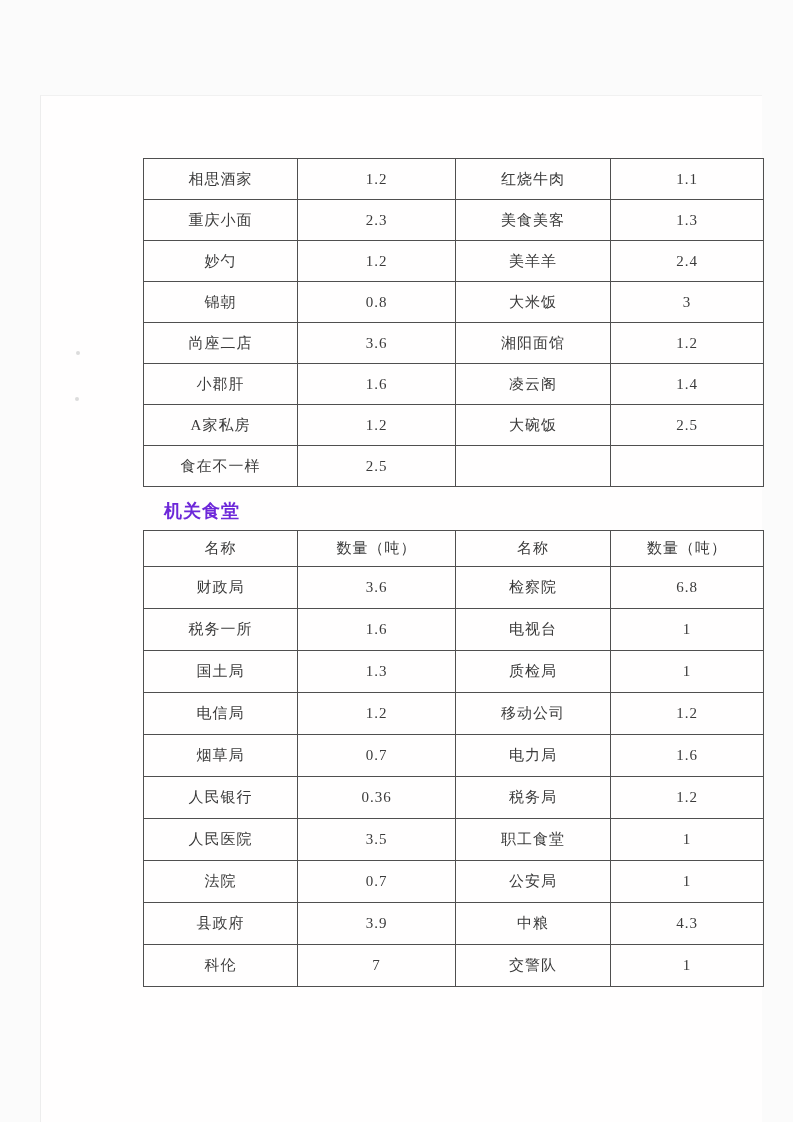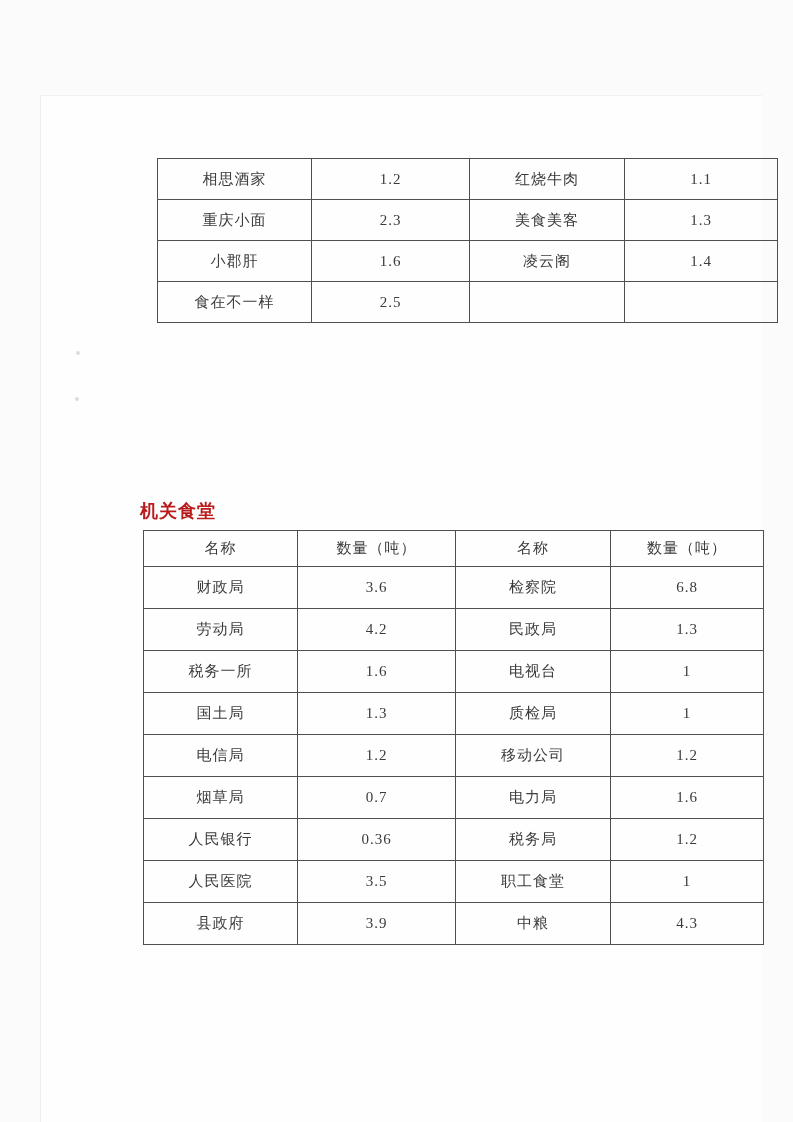--- a/index.html
+++ b/index.html
@@ -44,39 +44,39 @@
     vertical-align: middle;
     font-size: 15px;
     font-weight: normal;
     letter-spacing: 1px;
     color: #3b3b3b;
     padding: 0;
     overflow: hidden;
     white-space: nowrap;
   }
   #table1 {
-    left: 157px;
+    left: 143px;
     top: 158px;
     padding-left: 35px;
   }
   #table1 tr { height: 41px; }
   #table2 {
     left: 143px;
     top: 530px;
   }
   #table2 tr.header-row { height: 36px; }
   #table2 tr.data-row { height: 42px; }
   .section-heading {
     position: absolute;
-    left: 140px;
+    left: 164px;
     top: 499px;
     font-size: 18px;
     font-weight: bold;
     letter-spacing: 1px;
-    color: #b91c1c;
+    color: #6d28d9;
   }
 </style>
 </head>
 <body>
 
 <div class="page"></div>
 
 <div class="scan-speck" style="left:76px; top:351px;"></div>
 <div class="scan-speck" style="left:75px; top:397px;"></div>
 
@@ -94,24 +94,48 @@
       <td>红烧牛肉</td>
       <td>1.1</td>
     </tr>
     <tr>
       <td>重庆小面</td>
       <td>2.3</td>
       <td>美食美客</td>
       <td>1.3</td>
     </tr>
     <tr>
+      <td>妙勺</td>
+      <td>1.2</td>
+      <td>美羊羊</td>
+      <td>2.4</td>
+    </tr>
+    <tr>
+      <td>锦朝</td>
+      <td>0.8</td>
+      <td>大米饭</td>
+      <td>3</td>
+    </tr>
+    <tr>
+      <td>尚座二店</td>
+      <td>3.6</td>
+      <td>湘阳面馆</td>
+      <td>1.2</td>
+    </tr>
+    <tr>
       <td>小郡肝</td>
       <td>1.6</td>
       <td>凌云阁</td>
       <td>1.4</td>
+    </tr>
+    <tr>
+      <td>A家私房</td>
+      <td>1.2</td>
+      <td>大碗饭</td>
+      <td>2.5</td>
     </tr>
     <tr>
       <td>食在不一样</td>
       <td>2.5</td>
       <td></td>
       <td></td>
     </tr>
   </tbody>
 </table>
 
@@ -131,26 +155,20 @@
       <th>名称</th>
       <th>数量（吨）</th>
     </tr>
     <tr class="data-row">
       <td>财政局</td>
       <td>3.6</td>
       <td>检察院</td>
       <td>6.8</td>
     </tr>
     <tr class="data-row">
-      <td>劳动局</td>
-      <td>4.2</td>
-      <td>民政局</td>
-      <td>1.3</td>
-    </tr>
-    <tr class="data-row">
       <td>税务一所</td>
       <td>1.6</td>
       <td>电视台</td>
       <td>1</td>
     </tr>
     <tr class="data-row">
       <td>国土局</td>
       <td>1.3</td>
       <td>质检局</td>
       <td>1</td>
@@ -173,19 +191,31 @@
       <td>税务局</td>
       <td>1.2</td>
     </tr>
     <tr class="data-row">
       <td>人民医院</td>
       <td>3.5</td>
       <td>职工食堂</td>
       <td>1</td>
     </tr>
     <tr class="data-row">
+      <td>法院</td>
+      <td>0.7</td>
+      <td>公安局</td>
+      <td>1</td>
+    </tr>
+    <tr class="data-row">
       <td>县政府</td>
       <td>3.9</td>
       <td>中粮</td>
       <td>4.3</td>
     </tr>
+    <tr class="data-row">
+      <td>科伦</td>
+      <td>7</td>
+      <td>交警队</td>
+      <td>1</td>
+    </tr>
   </tbody>
 </table>
 
 </body></html>

